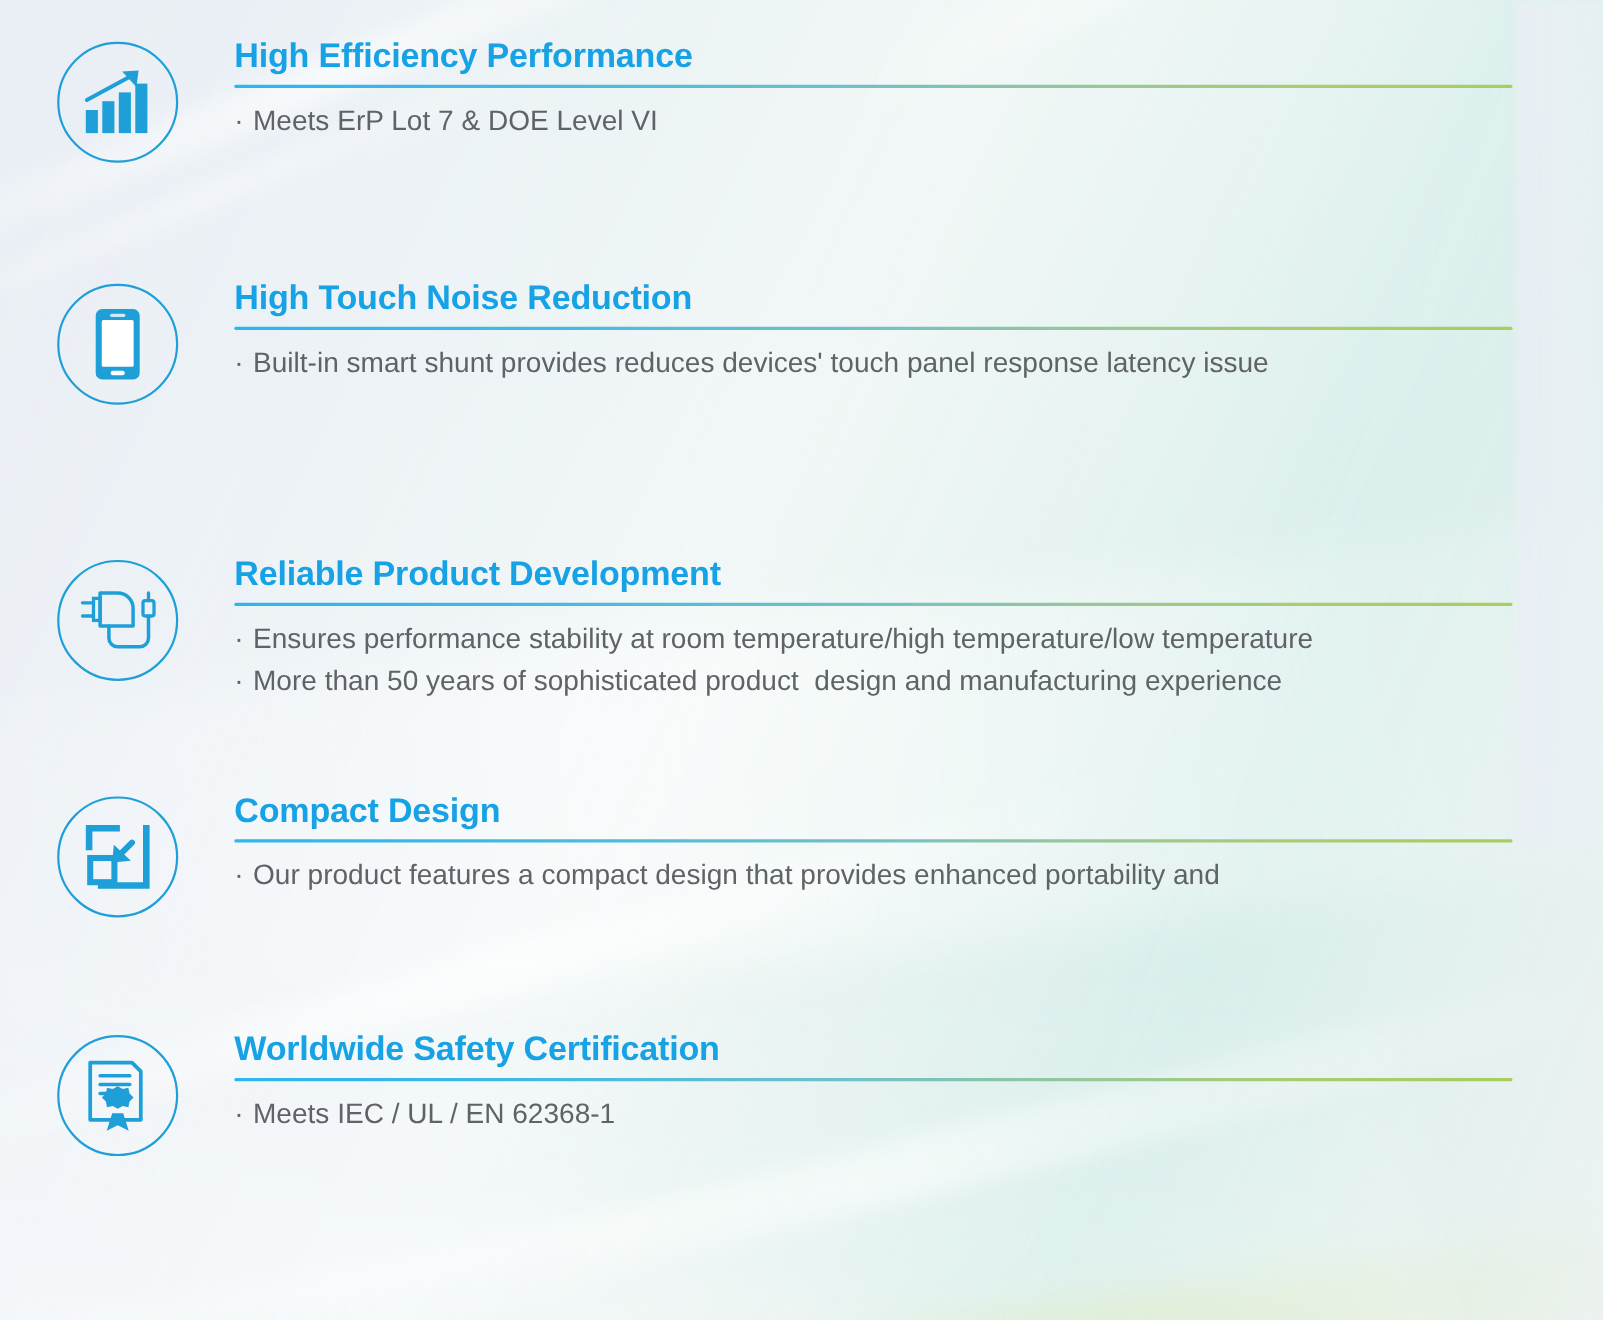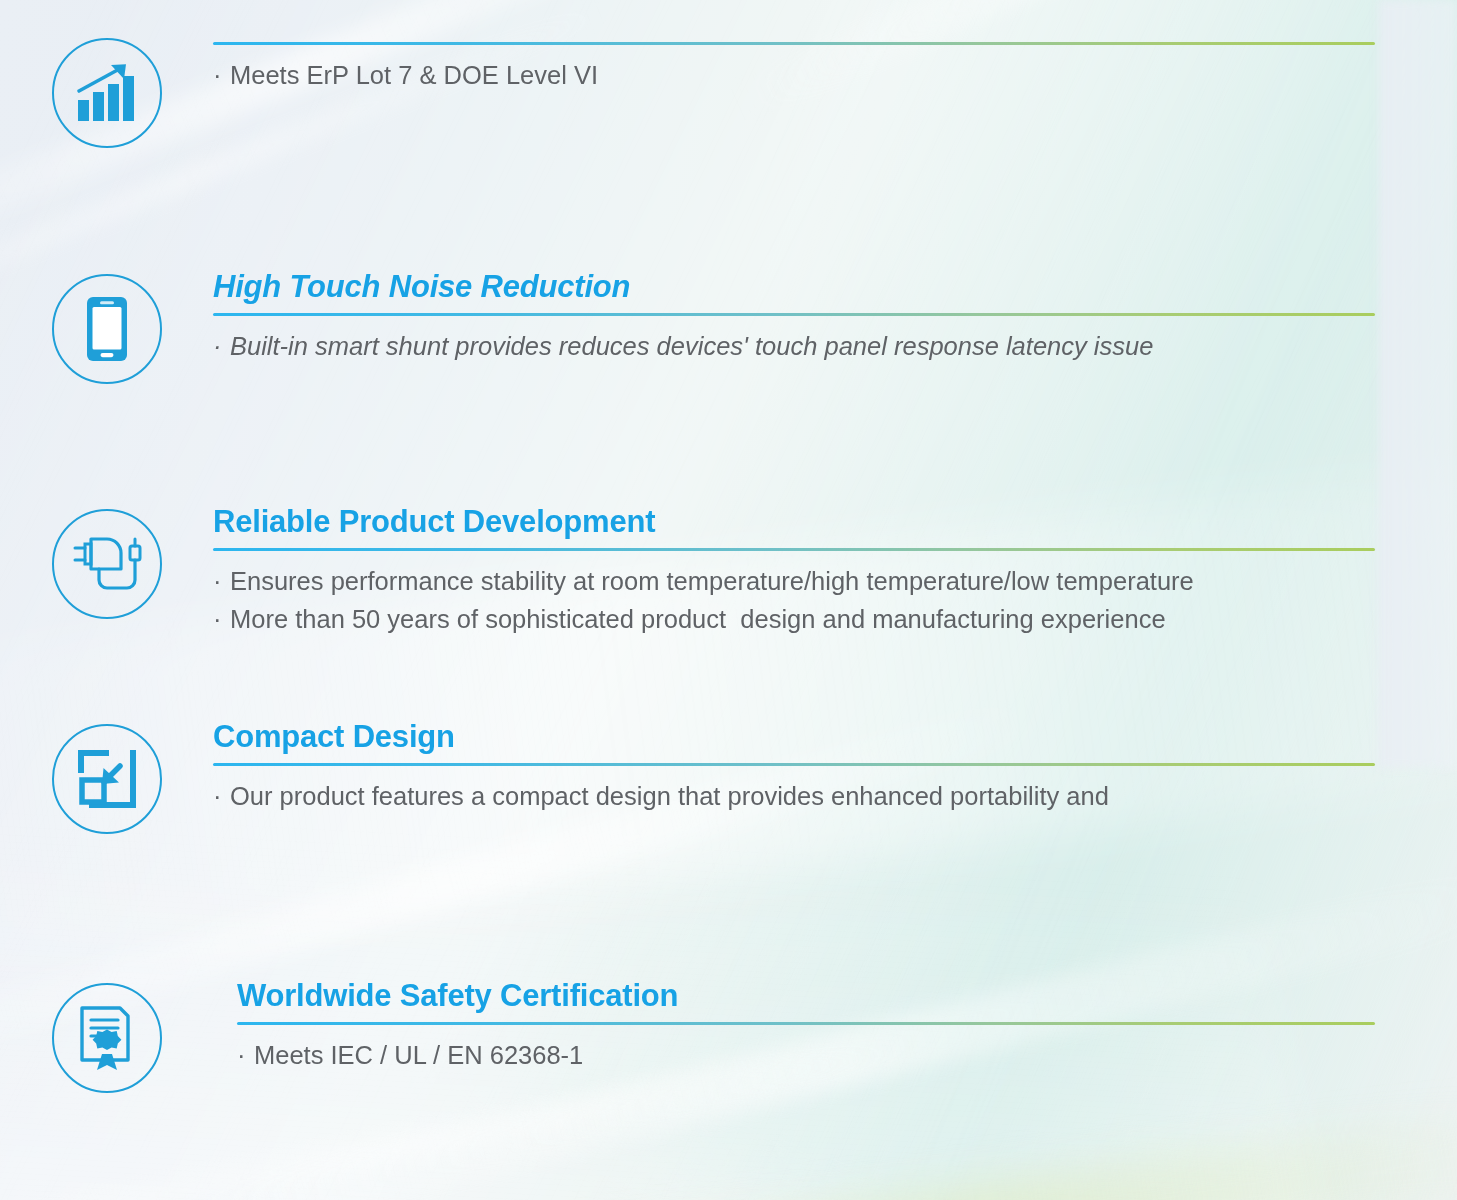--- a/index.html
+++ b/index.html
@@ -97,24 +97,24 @@
     z-index:5;
   }
 
   .feature-row {
     position:absolute;
     left:0; width:100%;
     display:flex;
     align-items:flex-start;
   }
   .r0 { top:34px; }
-  .r1 { top:270px;font-style:italic; }
+  .r1 { top:254px; }
   .r2 { top:505px; }
   .r3 { top:720px; }
-  .r4 { top:979px;gap:24px; }
+  .r4 { top:937px; }
 
   .icon-cell {
     width:213px;
     flex:0 0 213px;
     display:flex;
     justify-content:center;
     padding-top:4px;
   }
   .icon-circle {
     width:110px; height:110px;
@@ -194,20 +194,21 @@
           <rect x="4" y="39" width="11" height="21" fill="#1f9fd8"></rect>
           <rect x="19" y="31" width="11" height="29" fill="#1f9fd8"></rect>
           <rect x="34" y="23" width="11" height="37" fill="#1f9fd8"></rect>
           <rect x="49" y="15" width="11" height="45" fill="#1f9fd8"></rect>
           <path d="M5 30 L49 6" stroke="#1f9fd8" stroke-width="3.6" stroke-linecap="round"></path>
           <path d="M37 4 L52 3.2 L50 18 Z" fill="#1f9fd8"></path>
         </svg>
       </div>
     </div>
     <div class="text-cell">
+      <div class="feature-title">High Efficiency Performance</div>
       <div class="divider"></div>
       <div class="bullets">
         <div class="bullet-line">
           <span class="bullet-dot">·</span>
           <span class="bullet-text">Meets ErP Lot 7 &amp; DOE Level VI</span>
         </div>
       </div>
     </div>
   </div>
 

